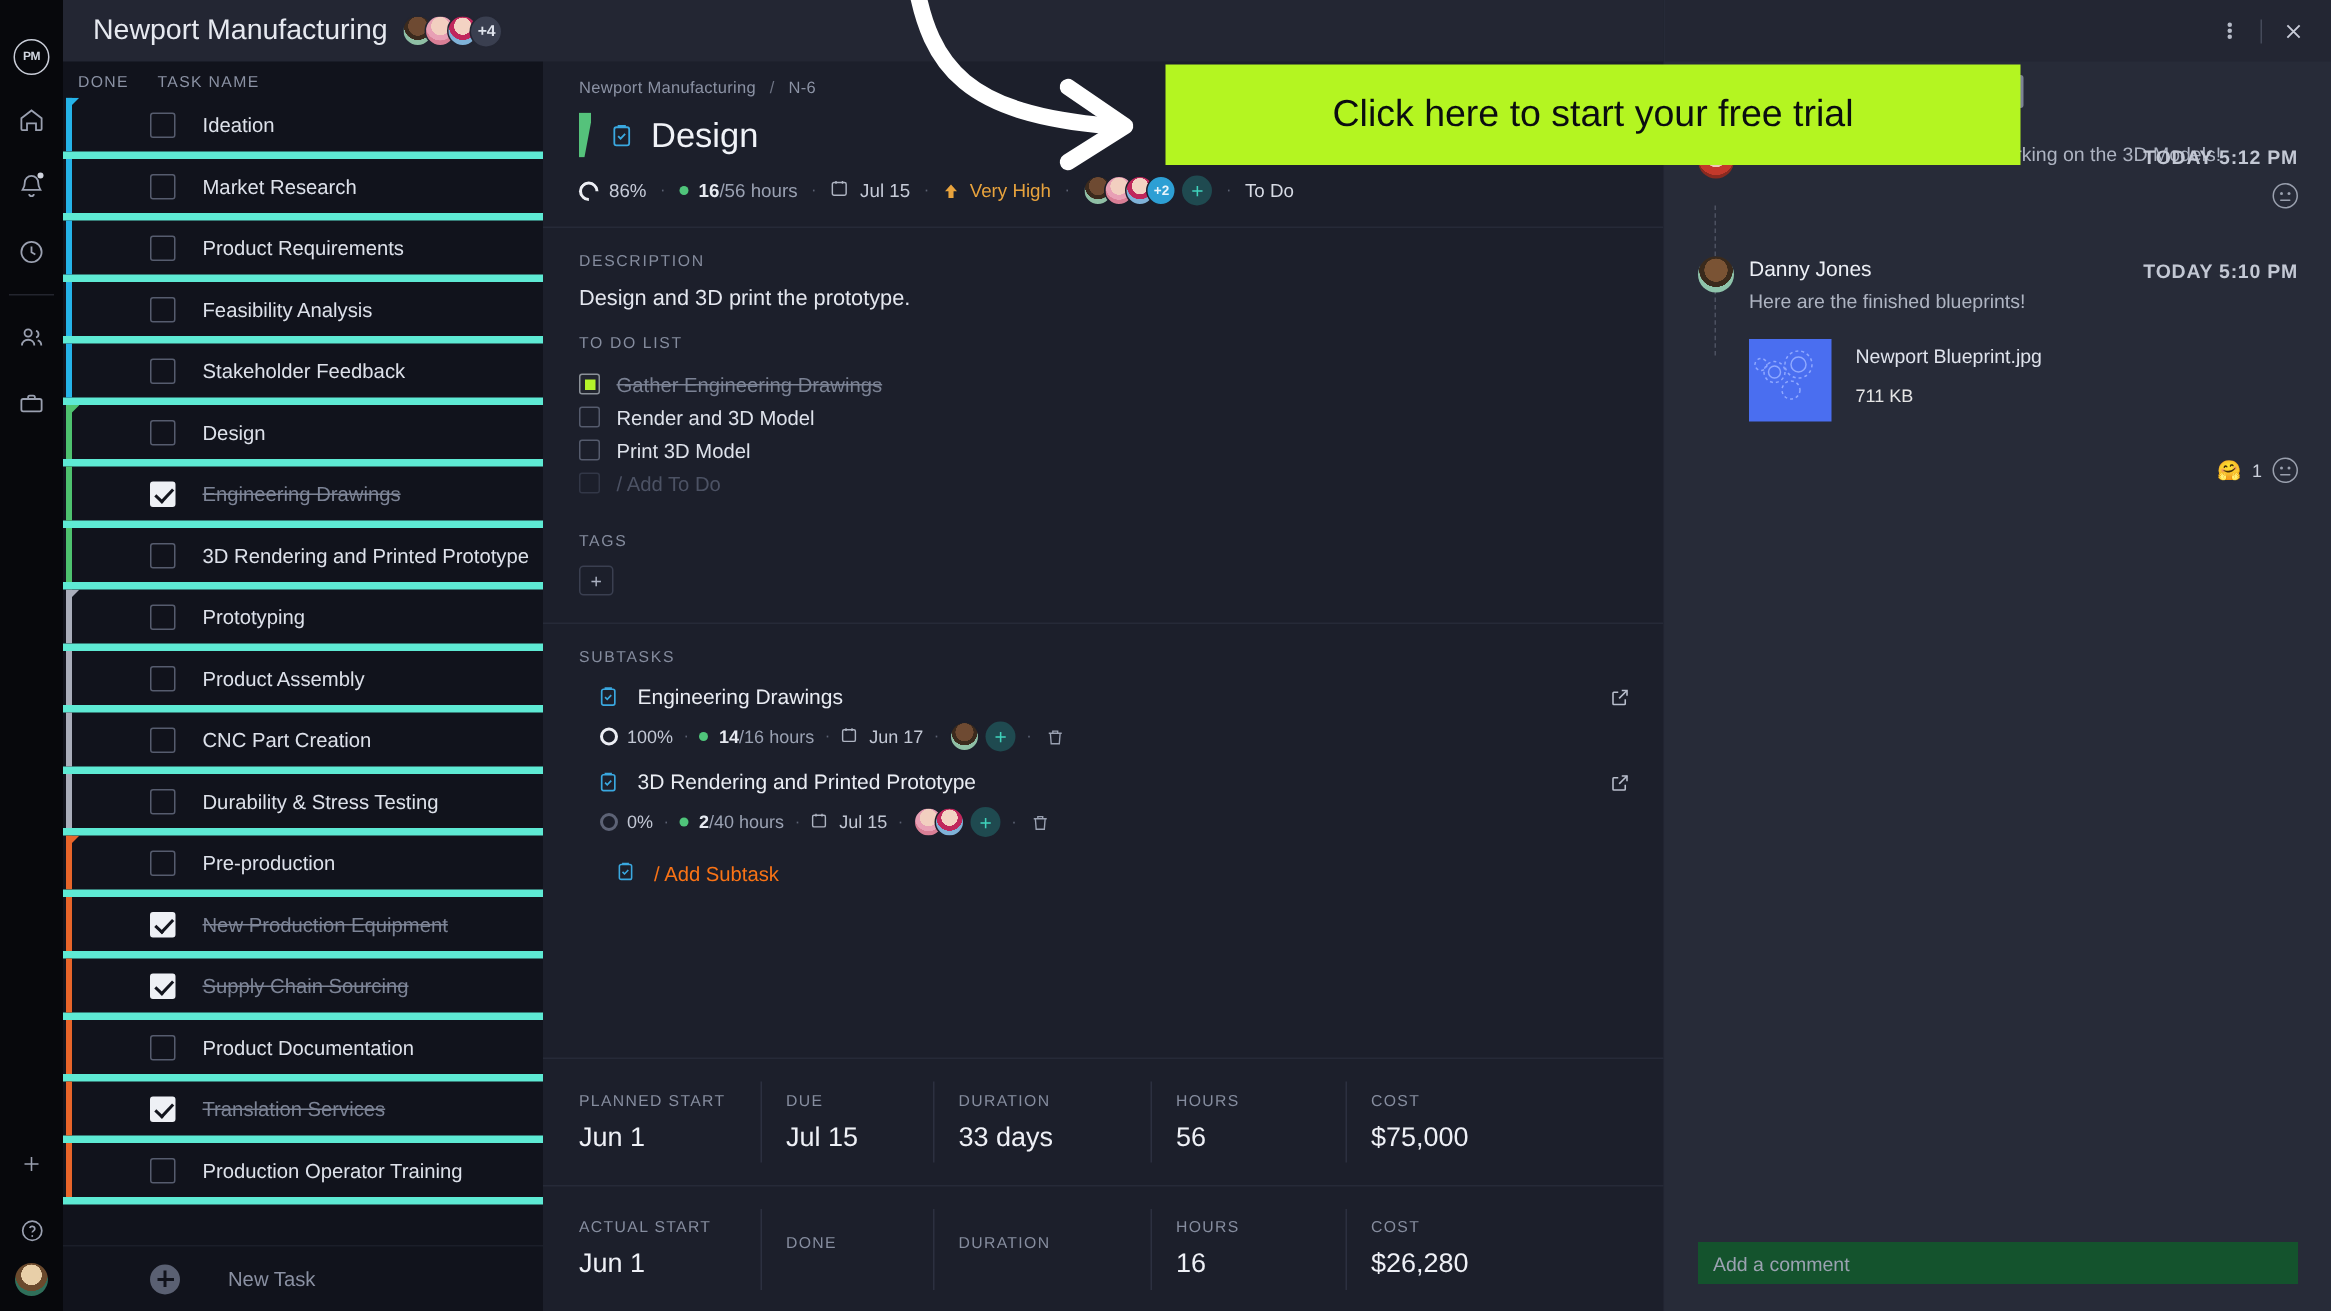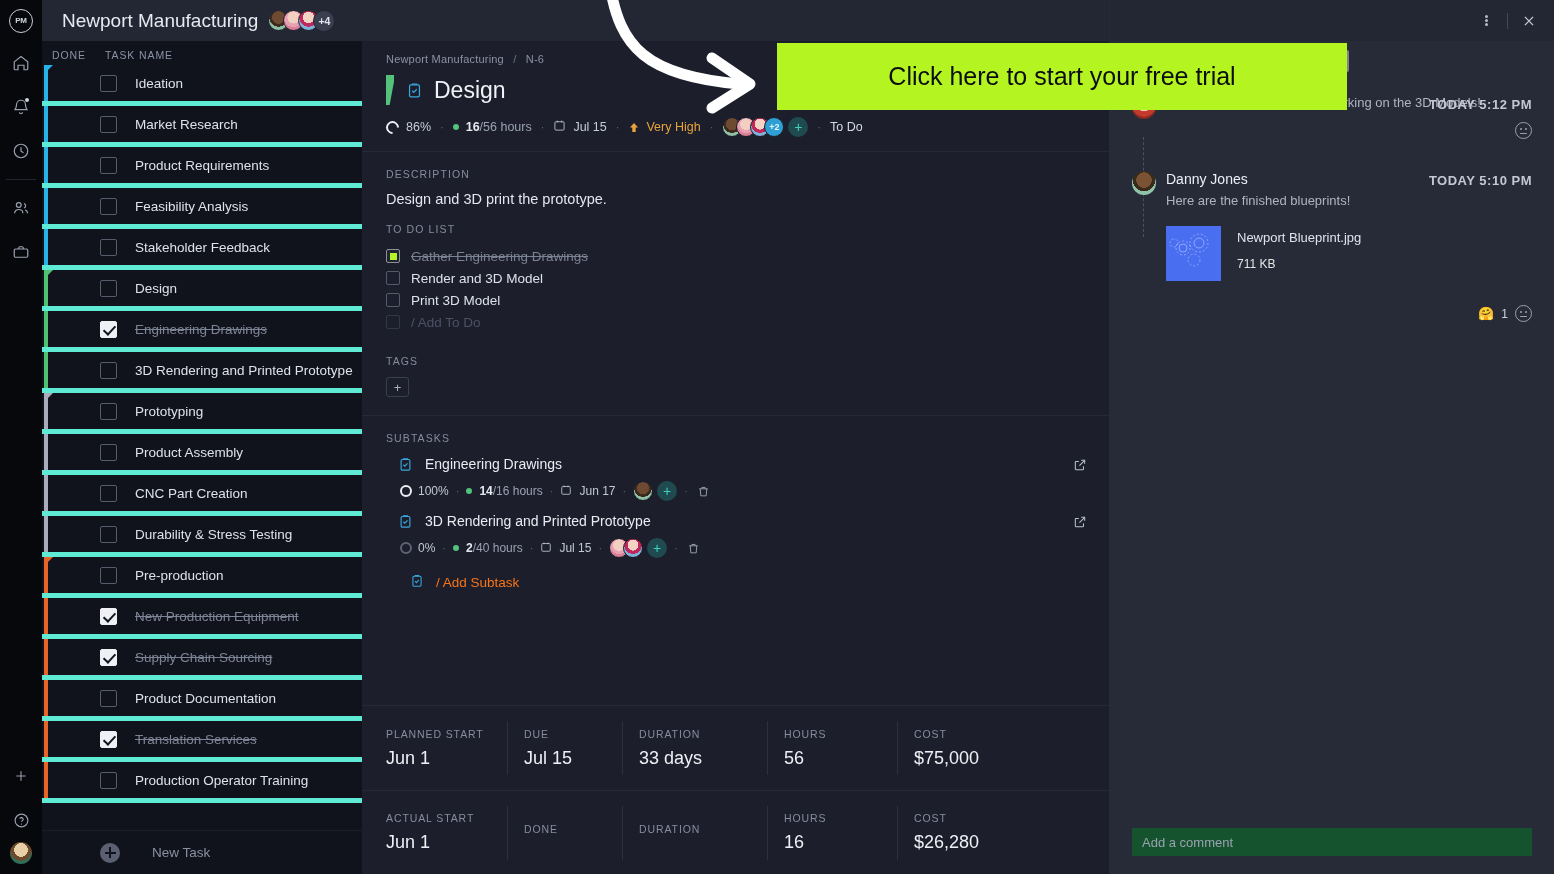--- a/index.html
+++ b/index.html
@@ -11,21 +11,21 @@
   }
   .app { position: relative; width: 1554px; height: 874px; display: flex; }
 
   
   .rail {
     width: 42px; height: 874px; background: #07080c;
     display: flex; flex-direction: column; align-items: center;
     flex: 0 0 42px; position: relative; z-index: 5;
   }
   .rail-logo {
-    width: 42px; height: 41px; display: flex; align-items: center; justify-content: center;
+    width: 42px; height: 41px; display: flex; align-items: center; justify-content: center; margin-top: 17px;
   }
   .logo-circle {
     width: 24px; height: 24px; border-radius: 50%;
     border: 1.6px solid #c9cdd8; display: flex; align-items: center; justify-content: center;
     font-size: 8px; letter-spacing: -0.3px; color: #d2d6e0; font-weight: 700;
   }
   .rail-group { width: 100%; display: flex; flex-direction: column; align-items: center; }
   .rail-sep { width: 30px; height: 1px; background: #23252e; margin: 6px 0; }
   .rail-icon {
     width: 42px; height: 44px; display: flex; align-items: center; justify-content: center;

